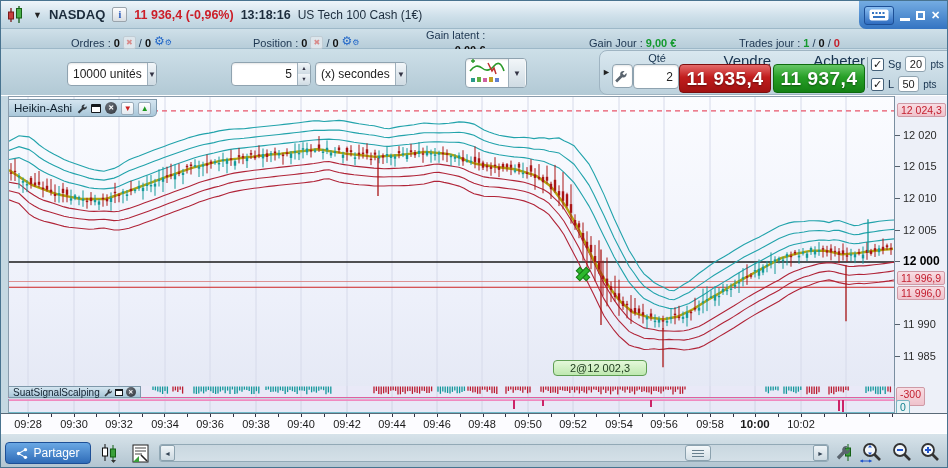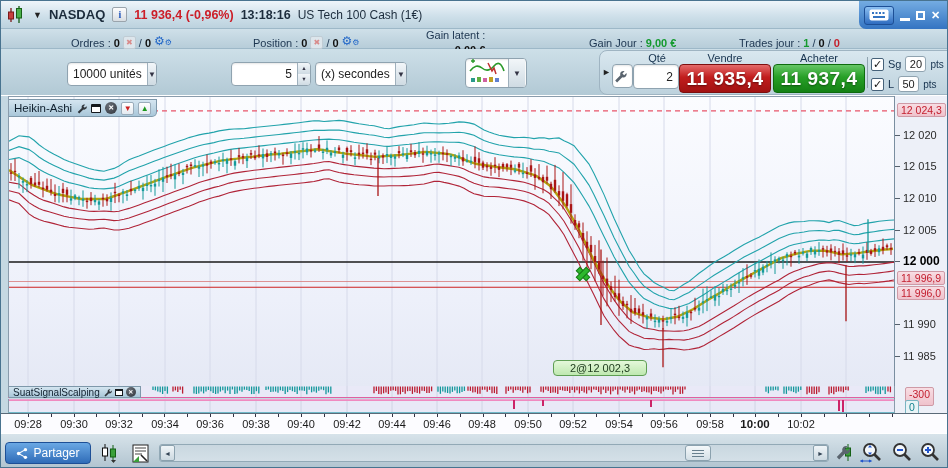--- a/index.html
+++ b/index.html
@@ -32,21 +32,21 @@
   .gear small{font-size:8px;}
 
   
   .toolbar{left:0;top:48px;width:948px;height:47px;background:linear-gradient(#cddfe8,#b2c9d5);border-bottom:1px solid #fff;}
   .ctl{position:absolute;background:#fff;border:1px solid #8fa3b0;border-radius:4px;height:24px;display:flex;align-items:center;font-size:12px;color:#222;overflow:hidden;box-shadow:inset 0 1px 2px rgba(0,0,0,.10);}
   .ctl .txt{flex:1;padding:0 5px;white-space:nowrap;}
   .dd-btn{width:17px;height:100%;background:linear-gradient(#f2f6f9,#cfdbe3);border-left:1px solid #9fb0bc;display:flex;align-items:center;justify-content:center;color:#334;font-size:8px;}
   .spin{width:13px;height:100%;border-left:1px solid #9fb0bc;display:flex;flex-direction:column;}
   .spin span{flex:1;background:linear-gradient(#f2f6f9,#cfdbe3);font-size:5.5px;color:#334;text-align:center;line-height:11px;}
   .trade-panel{left:598px;top:1px;width:349px;height:45px;background:linear-gradient(#d9e7ef,#bdd2dd);border:1px solid #9fb4c2;border-radius:8px 0 0 8px;}
-  .px-lbl{position:absolute;top:3px;font-size:11px;color:#16324e;width:92px;text-align:center;}
+  .px-lbl{position:absolute;top:3px;font-size:15px;color:#16324e;width:92px;text-align:right;}
   .px-btn{position:absolute;top:15px;width:92px;height:29px;border-radius:4px;color:#fff;font-size:19px;font-weight:bold;display:flex;align-items:center;justify-content:center;text-shadow:0 1px 2px rgba(0,0,0,.45);letter-spacing:.5px;}
   .sell{background:linear-gradient(#e46a6a,#c21d1d 45%,#a11212);border:1px solid #7d0f0f;}
   .buy{background:linear-gradient(#66c666,#27a027 45%,#148114);border:1px solid #0e6b0e;}
   .cb{display:inline-block;width:13px;height:13px;background:#fff;border:1px solid #46627a;border-radius:2px;font-size:11px;line-height:11px;text-align:center;color:#111;}
   .vbox{display:inline-flex;min-width:21px;height:16px;background:#fff;border:1px solid #8fa3b0;border-radius:3px;font-size:11px;align-items:center;justify-content:center;padding:0 2px;color:#222;}
   .cbrow{position:absolute;left:870px;display:flex;align-items:center;gap:4px;font-size:11px;color:#16324e;}
 
   
   .chart{left:7px;top:95px;width:887px;height:291px;background:linear-gradient(#fbfcff,#edf0fa 70%,#e5e9f5);border:1px solid #8a9cac;}
   .ind-bar{left:0;top:2px;height:18px;background:linear-gradient(#d4e5f0,#a9c7d9);border:1px solid #7e98aa;border-left:none;display:flex;align-items:center;padding:0 5px;gap:4px;font-size:11.5px;color:#10202e;border-radius:0 0 5px 0;z-index:5;}
@@ -64,21 +64,21 @@
   .ytick{position:absolute;left:8px;transform:translateY(-50%);font-size:11px;color:#2a2a2a;white-space:nowrap;}
   .ytick.bold{font-weight:bold;color:#000;font-size:12px;}
   .ymark{position:absolute;left:2px;transform:translateY(-50%);background:linear-gradient(#f8dde3,#efc2cc);border:1px solid #cf9aa6;border-radius:2px;color:#c32030;font-size:10.5px;padding:0 3px;height:14px;line-height:13px;white-space:nowrap;}
   .ydash{position:absolute;left:0;width:5px;height:1px;background:#55606c;}
 
   
   .ppanel{background:#e9e9f7;border:1px solid #8a9cac;border-top:none;}
   .ptitle{position:absolute;left:0;top:0;background:linear-gradient(#d4e5f0,#a9c7d9);border:1px solid #7e98aa;border-left:none;display:flex;align-items:center;gap:3px;font-size:10px;color:#10202e;padding:0 4px;z-index:4;white-space:nowrap;}
   .win-ic-s{display:inline-block;width:8px;height:7px;border:1px solid #14181c;border-top-width:2.5px;background:#fff;}
   .x-ic-s{display:inline-block;width:10px;height:10px;border-radius:50%;background:radial-gradient(circle at 35% 30%,#6a7078,#2e333a);color:#fff;font-size:6px;line-height:10px;text-align:center;font-weight:bold;}
-  .pmark{position:absolute;left:895px;background:linear-gradient(#f8dde3,#efc2cc);border:1px solid #cf9aa6;border-radius:2px;color:#c32030;font-size:10.5px;padding:0 3px;height:19px;line-height:12px;margin-left:9px;}
+  .pmark{position:absolute;left:895px;background:linear-gradient(#f8dde3,#efc2cc);border:1px solid #cf9aa6;border-radius:2px;color:#c32030;font-size:10.5px;padding:0 3px;height:19px;line-height:12px;}
   .pmark.teal{background:#e8f3f6;border-color:#79b4c2;color:#12808e;}
 
   
   .xaxis{left:0;top:412px;width:948px;height:20px;background:#fcfcff;border-top:1px solid #5a6a78;}
   .xtick{position:absolute;top:4px;transform:translateX(-50%);font-size:11px;color:#1a1a1a;}
   .xtick.bold{font-weight:bold;font-size:11.5px;}
 
   
   .botbar{left:0;top:432px;width:948px;height:36px;background:linear-gradient(#d7e3ea,#b0c3cf);border-top:1px solid #ffffff;}
   .share-btn{position:absolute;left:4px;top:8px;width:86px;height:22px;background:linear-gradient(#6aa8e4,#2f6cb8);border:1px solid #1d4f96;border-radius:4px;color:#fff;font-size:12px;display:flex;align-items:center;justify-content:center;gap:5px;}

